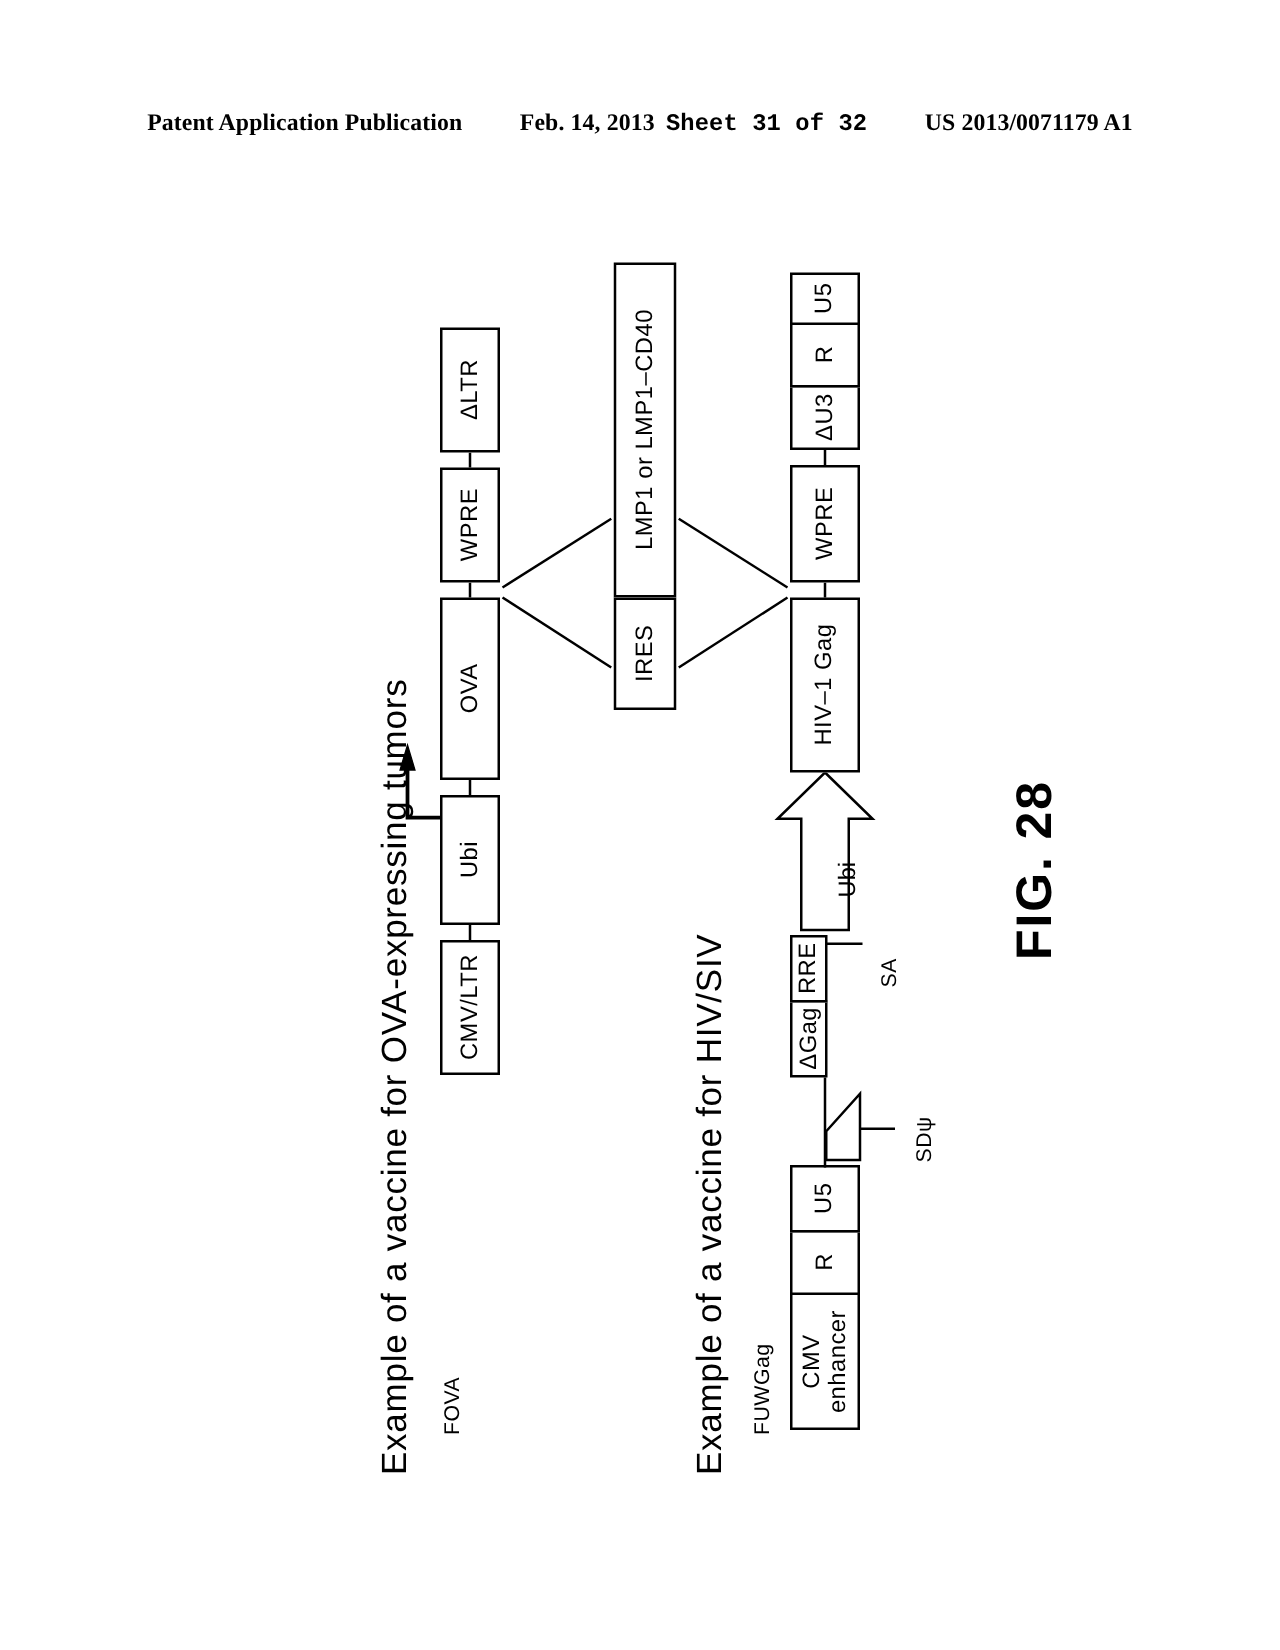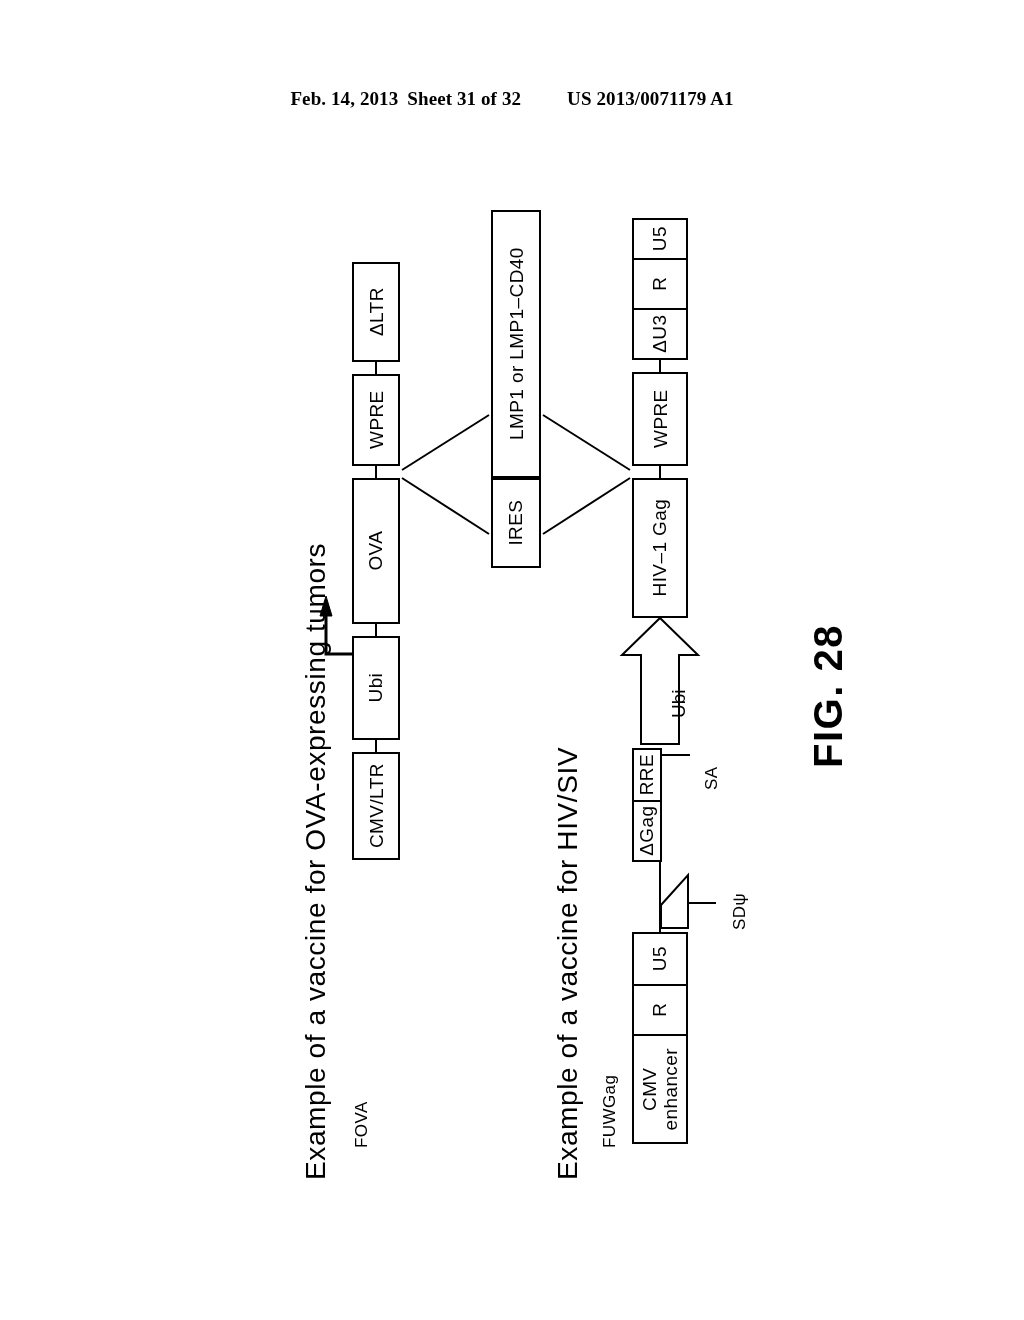--- a/index.html
+++ b/index.html
@@ -28,21 +28,21 @@
     justify-content: center;
     align-items: baseline;
     font-family: "Liberation Serif", serif;
     font-weight: bold;
     font-size: 19px;
     letter-spacing: 0.1px;
     white-space: nowrap;
   }
   .hdr-pub   { margin-right: 46px; }
   .hdr-date  { margin-right: 9px; }
-  .hdr-sheet { margin-right: 46px; }
+  .hdr-sheet { margin-right: 46px; font-family: Liberation Mono, monospace; }
   .hdr-num   { }
 
   
   .figure {
     position: absolute;
     top: 0;
     left: 0;
     width: 1024px;
     height: 1320px;
   }
@@ -121,20 +121,21 @@
     left: 0;
     width: 1024px;
     height: 1320px;
     pointer-events: none;
   }
 </style>
 </head>
 <body>
 
 <div class="page-header">
+  <span class="hdr-pub">Patent Application Publication</span>
   <span class="hdr-date">Feb. 14, 2013</span>
   <span class="hdr-sheet">Sheet 31 of 32</span>
   <span class="hdr-num">US 2013/0071179 A1</span>
 </div>
 
 <div class="figure">
 
   <div class="seg" style="left:352px; top:752px; width:48px; height:108px;">
     <span class="lbl">CMV/LTR</span>
   </div>

